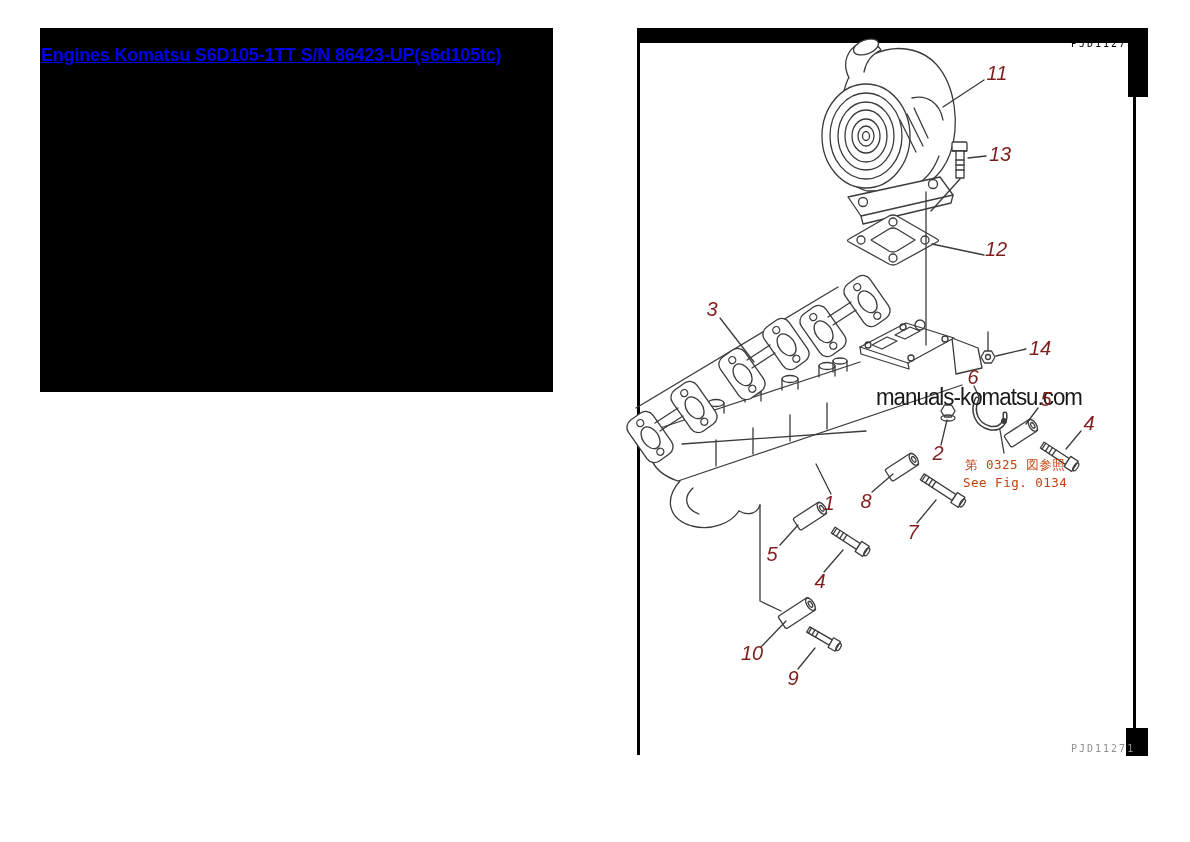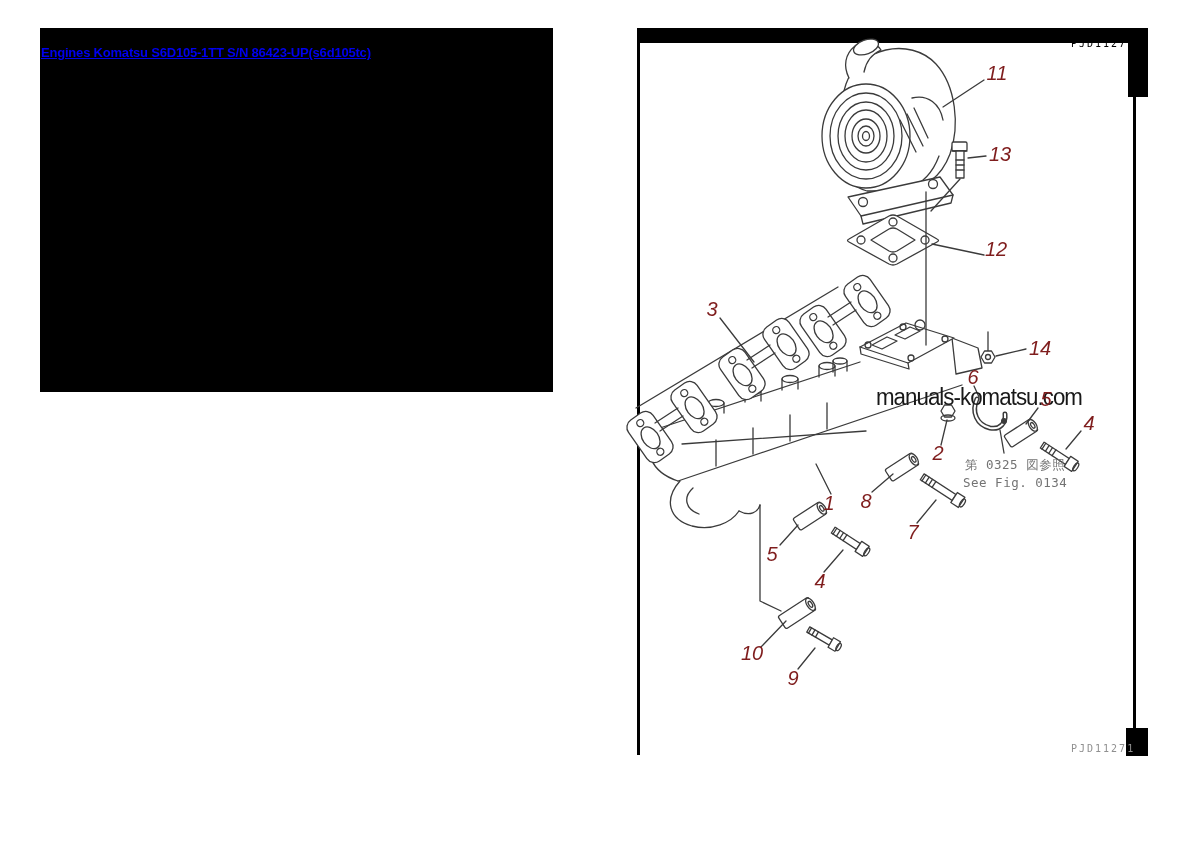--- a/index.html
+++ b/index.html
@@ -6,32 +6,32 @@
   body{
     width:1190px;height:842px;position:relative;overflow:hidden;
     background:#ffffff;font-family:"Liberation Sans",sans-serif;
   }
   .abs{position:absolute;}
   .black-panel{
     left:40px;top:28px;width:513px;height:364px;background:#000000;
   }
   .catalog-link{
     left:41px;top:45px;z-index:5;
-    font-size:13px;font-weight:bold;letter-spacing:-0.2px;
+    font-size:18px;font-weight:bold;letter-spacing:-0.2px;
     color:#0000ee;text-decoration:underline;white-space:nowrap;
   }
   .diagram-svg{left:0;top:0;z-index:1;}
   .watermark{
     left:876px;top:384px;z-index:2;
     font-size:23px;letter-spacing:-1px;color:#181818;white-space:nowrap;
     transform:scaleX(0.97);transform-origin:left top;
   }
   .note{
     font-family:"DejaVu Sans Mono",monospace;font-size:12.5px;
-    color:#737373;letter-spacing:0.5px;white-space:pre;z-index:2;
+    color:#c2410c;letter-spacing:0.5px;white-space:pre;z-index:2;
   }
   .note-jp{left:965px;top:457px;}
   .note-en{left:963px;top:475px;}
   .page-code{
     font-family:"DejaVu Sans Mono",monospace;font-size:10px;
     letter-spacing:2px;color:#8f8f8f;white-space:nowrap;z-index:2;
   }
   .code-bottom{left:1071px;top:743px;}
   .code-top-clip{
     left:1071px;top:43px;width:58px;height:6px;overflow:hidden;z-index:2;

